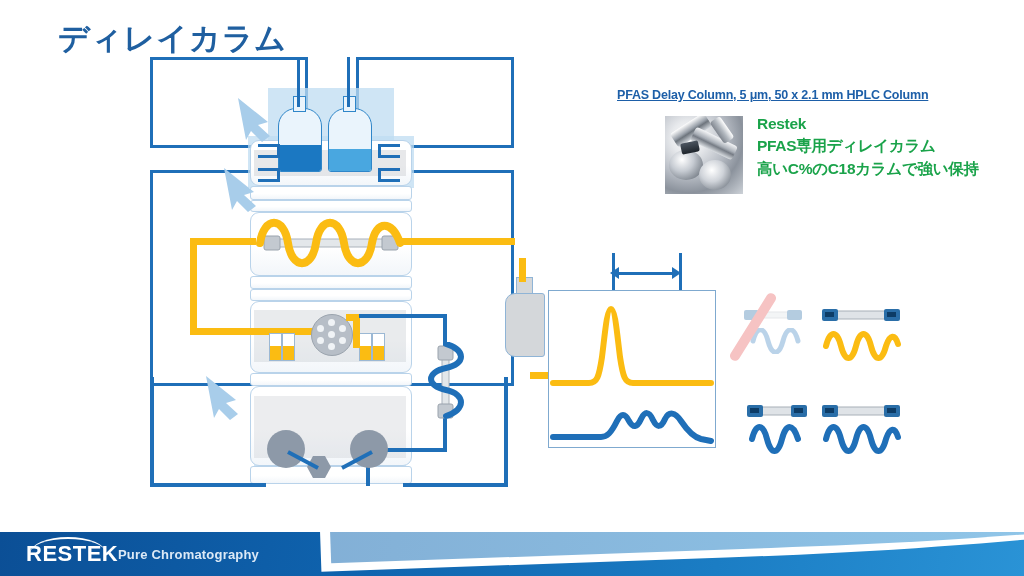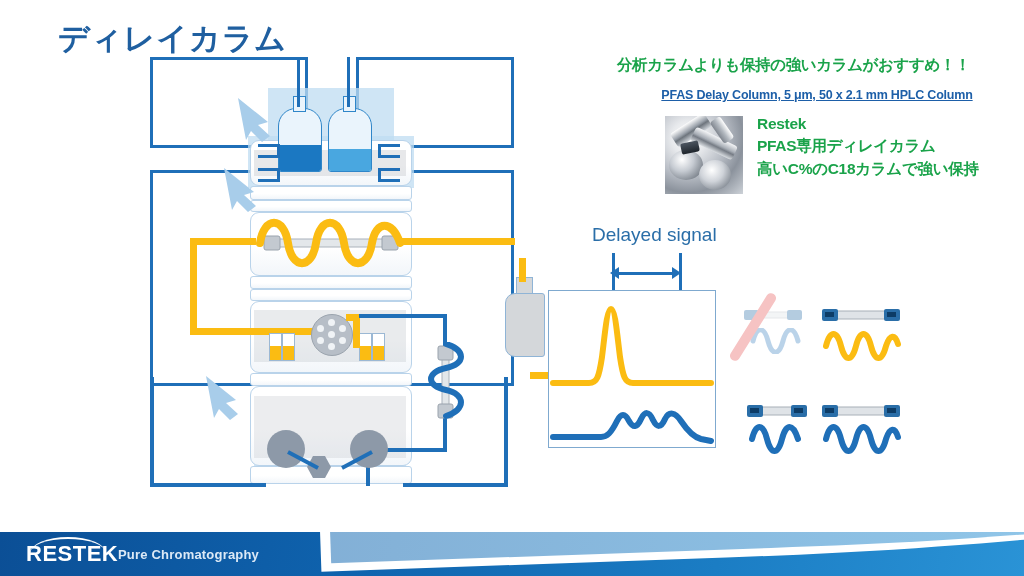--- a/index.html
+++ b/index.html
@@ -20,21 +20,21 @@
 
   
   .headline{
     position:absolute;left:617px;top:55px;width:400px;
     font-size:15.5px;font-weight:700;color:#1aa34a;
     letter-spacing:-0.4px;white-space:nowrap;
   }
   .link{
     position:absolute;left:617px;top:88px;width:400px;
     font-size:12.5px;font-weight:700;color:#1d5fa8;
-    text-decoration:underline;letter-spacing:-0.2px;white-space:nowrap;text-align:center;
+    text-decoration:underline;letter-spacing:-0.2px;white-space:nowrap;
   }
   .prod-block{position:absolute;left:665px;top:113px;width:350px;height:90px;}
   .prod-img{
     position:absolute;left:0;top:3px;width:78px;height:78px;
     background:
       radial-gradient(circle at 30% 28%, #ffffff 0%, #e7e9ec 22%, #b9bec6 48%, #8b929c 70%, #cdd2d8 100%),
       linear-gradient(135deg,#fafbfc,#aeb5bd);
     overflow:hidden;
   }
   .fitting{position:absolute;border-radius:3px;}
@@ -155,21 +155,20 @@
   .tagline{position:absolute;left:118px;top:15px;color:#dce9f6;font-size:13px;
     letter-spacing:.2px;font-weight:bold;}
 </style>
 </head>
 <body>
 
 <div class="slide">
 
   <div class="title">ディレイカラム</div>
 
-  <div class="headline">分析カラムよりも保持の強いカラムがおすすめ！！</div>
   <div class="link">PFAS Delay Column, 5 μm, 50 x 2.1 mm HPLC Column</div>
 
   <div class="prod-block">
     <div class="prod-img">
       <div class="fitting f1"></div>
       <div class="fitting f2"></div>
       <div class="fitting f5"></div>
       <div class="fitting f3"></div>
       <div class="fitting f4"></div>
       <div class="fitting f6"></div>
@@ -299,21 +298,20 @@
     <svg class="coil" style="left:110px;top:374px;width:140px;height:52px;" viewBox="0 0 140 52">
       <path d="M28 26 L58 42 M112 26 L82 42" stroke="#1f6fb8" stroke-width="4" fill="none"></path>
     </svg>
   </div>
 
   <div class="det-neck"></div>
   <div class="detector"></div>
   <div class="tube-y" style="position:absolute;left:519px;top:258px;width:7px;height:24px;"></div>
   <div class="tube-y" style="position:absolute;left:530px;top:372px;width:22px;height:7px;"></div>
 
-  <div class="dsig-label">Delayed signal</div>
 
   <div class="vline" style="left:612px;top:253px;height:185px;"></div>
   <div class="vline" style="left:679px;top:253px;height:170px;"></div>
   <div class="arrowline" style="left:616px;top:272px;width:60px;"></div>
   <div class="arrowhead" style="left:610px;top:267px;border-right:9px solid #1f6fb8;"></div>
   <div class="arrowhead" style="left:672px;top:267px;border-left:9px solid #1f6fb8;"></div>
 
   <div class="chrombox">
     <svg style="position:absolute;left:0;top:0;width:166px;height:156px;" viewBox="0 0 166 156" preserveAspectRatio="none">
       <path d="M4 92 L40 92 C48 92, 50 86, 53 66 C56 42, 58 18, 62 18

